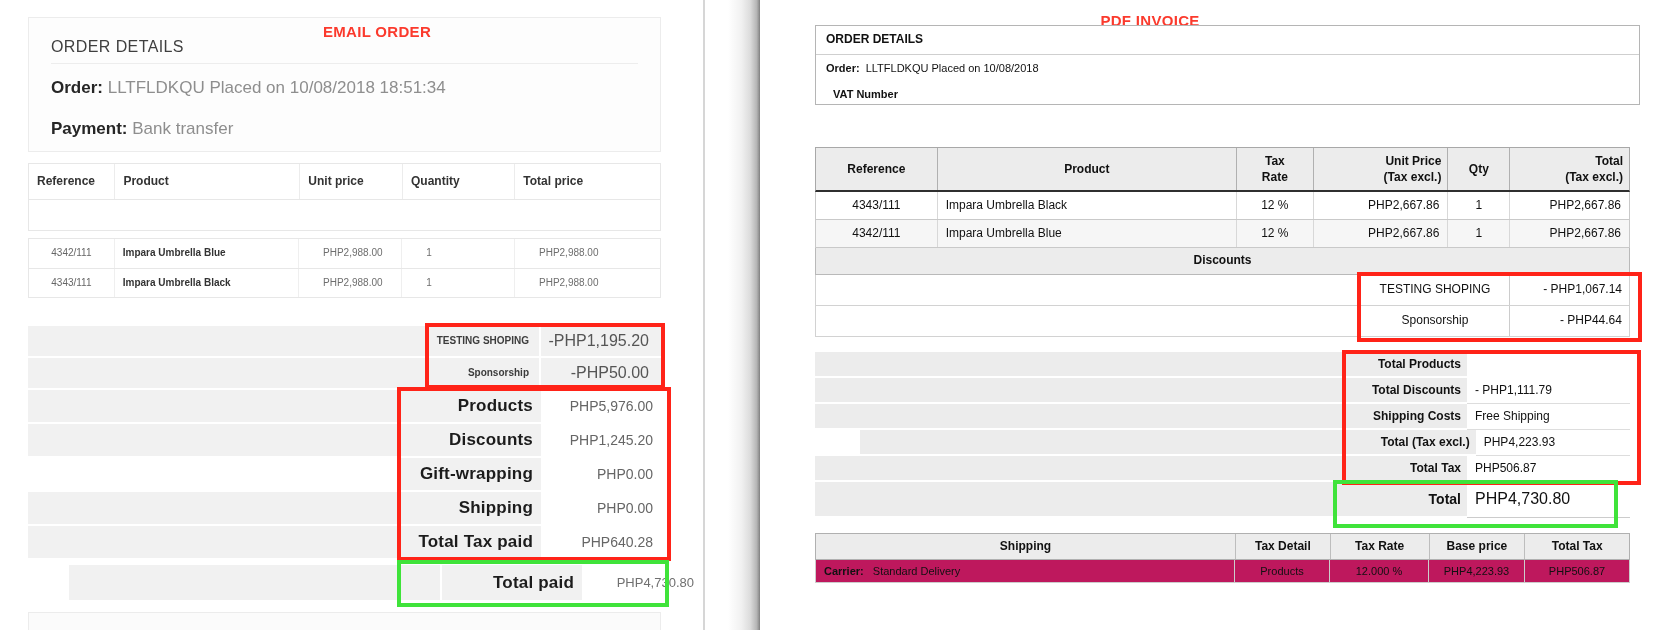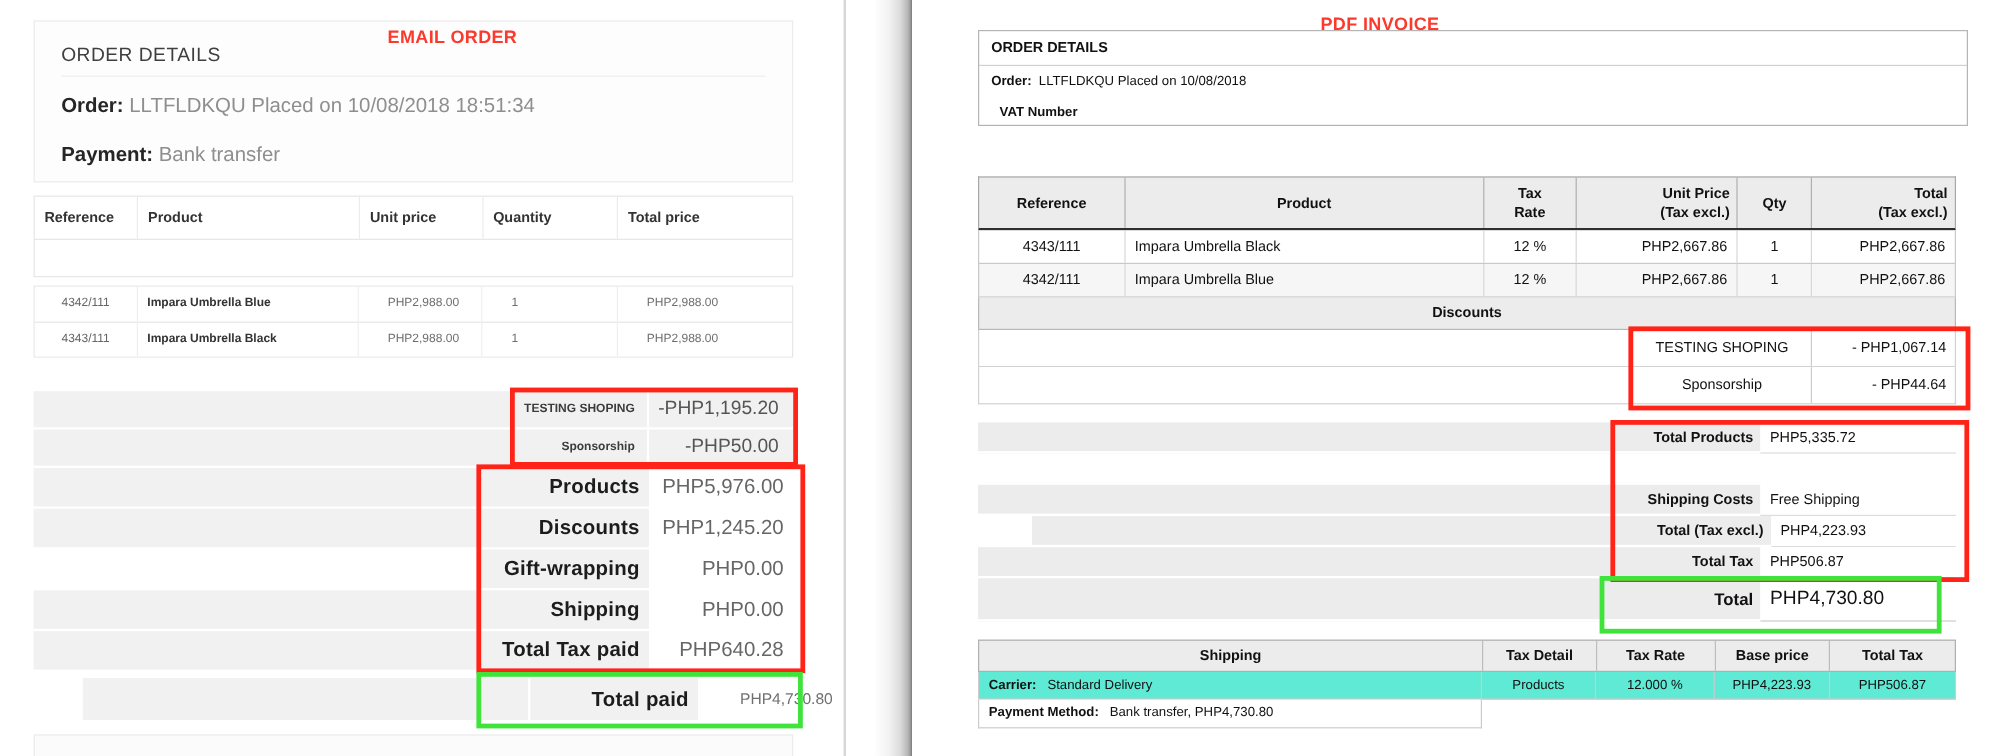--- a/index.html
+++ b/index.html
@@ -48,21 +48,21 @@
   .e-disc .fill{width:399px;}
   .e-disc .lab{width:112px;border-left:2px solid #fff;font-weight:bold;font-size:10px;color:#3c3c3c;
     text-align:right;padding-right:10px;line-height:30px;}
   .e-disc .val{width:120px;border-left:2px solid #fff;font-size:16px;color:#555;
     text-align:right;padding-right:10px;line-height:30px;}
 
   .e-tot{left:28px;width:633px;display:flex;height:34px;border-bottom:2px solid #fff;}
   .e-tot .fill{width:371px;background:#f1f1f1;}
   .e-tot .lab{width:142px;background:#f1f1f1;border-left:2px solid #fff;font-weight:bold;font-size:17px;
     color:#1c1c1c;text-align:right;padding-right:8px;line-height:32px;letter-spacing:.2px;}
-  .e-tot .val{width:120px;background:#fff;border-left:2px solid #fff;font-size:17px;color:#666;
+  .e-tot .val{width:120px;background:#fff;border-left:2px solid #fff;font-size:14px;color:#666;
     text-align:right;padding-right:8px;line-height:32px;}
   .e-totalpaid{height:37px;margin-left:41px;}
   .e-totalpaid .val{font-size:13px;line-height:35px;color:#707070;}
   .e-totalpaid .lab{line-height:35px;}
   .e-footer{left:28px;top:612px;width:633px;height:26px;background:#fbfbfb;border:1px solid #ececec;}
 
   
   .rbox{border:4px solid var(--red);z-index:5;pointer-events:none;}
   .gbox{border:4px solid var(--green);z-index:6;pointer-events:none;}
   .e-rbox-disc{left:425px;top:323px;width:240px;height:66px;}
@@ -109,21 +109,21 @@
   .p-trow .val{width:163px;background:#fff;border-bottom:1px solid #ddd;font-size:12px;color:#111;
     padding-left:8px;line-height:24px;}
   .p-grand{height:36px;}
   .p-grand .lab{font-size:14px;line-height:34px;}
   .p-grand .val{font-size:16px;line-height:34px;border-bottom:1px solid #ccc;}
 
   .p-ship-head{left:55px;top:533px;width:815px;display:flex;height:27px;background:#ececec;border:1px solid #b0b0b0;}
   .p-ship-head > div{font-weight:bold;font-size:12px;color:#111;text-align:center;line-height:25px;border-left:1px solid #bdbdbd;}
   .p-ship-head > div:first-child{border-left:none;}
   .sc1{width:420px;} .sc2{width:95px;} .sc3{width:99px;} .sc4{width:96px;} .sc5{width:105px;}
-  .p-ship-row{left:55px;top:560px;width:815px;display:flex;height:23px;background:#5eead4;}
+  .p-ship-row{left:55px;top:560px;width:815px;display:flex;height:23px;background:#be185d;}
   .p-ship-row > div{font-size:11px;color:#111;line-height:22px;text-align:center;
     border:1px solid #ccc;border-top:none;border-left:none;}
   .p-ship-row > div:first-child{border-left:1px solid #ccc;text-align:left;padding-left:8px;}
   .p-ship-row b{margin-right:6px;}
   .p-pay-row{left:55px;top:583px;width:420px;height:24px;background:#fff;border:1px solid #ccc;border-top:none;
     font-size:11px;color:#111;line-height:22px;padding-left:8px;}
   .p-pay-row b{margin-right:6px;}
 
   .p-rbox-disc{left:597px;top:272px;width:285px;height:70px;}
   .p-rbox-tot{left:582px;top:350px;width:299px;height:135px;}
@@ -292,21 +292,25 @@
   </div>
   <div class="abs p-drow" style="top:306px;">
     <div class="fill"></div>
     <div class="lab">Sponsorship</div>
     <div class="val">- PHP44.64</div>
   </div>
 
   <div class="abs p-trow" style="top:352px;">
     <div class="fill"></div>
     <div class="lab">Total Products</div>
-    <div class="val">PHP5,335.72</div>
+  </div>
+  <div class="abs p-trow" style="top:378px;">
+    <div class="fill"></div>
+    <div class="lab">Total Discounts</div>
+    <div class="val">- PHP1,111.79</div>
   </div>
   <div class="abs p-trow" style="top:404px;">
     <div class="fill"></div>
     <div class="lab">Shipping Costs</div>
     <div class="val">Free Shipping</div>
   </div>
   <div class="abs p-trow" style="top:430px;padding-left:45px;">
     <div class="fill"></div>
     <div class="lab">Total (Tax excl.)</div>
     <div class="val">PHP4,223.93</div>
@@ -333,21 +337,17 @@
   <div class="abs p-ship-row">
     <div class="sc1">
       <b>Carrier:</b>
       <span>Standard Delivery</span>
     </div>
     <div class="sc2">Products</div>
     <div class="sc3">12.000 %</div>
     <div class="sc4">PHP4,223.93</div>
     <div class="sc5">PHP506.87</div>
   </div>
-  <div class="abs p-pay-row">
-    <b>Payment Method:</b>
-    <span>Bank transfer, PHP4,730.80</span>
-  </div>
 
   <div class="abs rbox p-rbox-disc"></div>
   <div class="abs rbox p-rbox-tot"></div>
   <div class="abs gbox p-gbox"></div>
 </div>
 
 </body></html>

